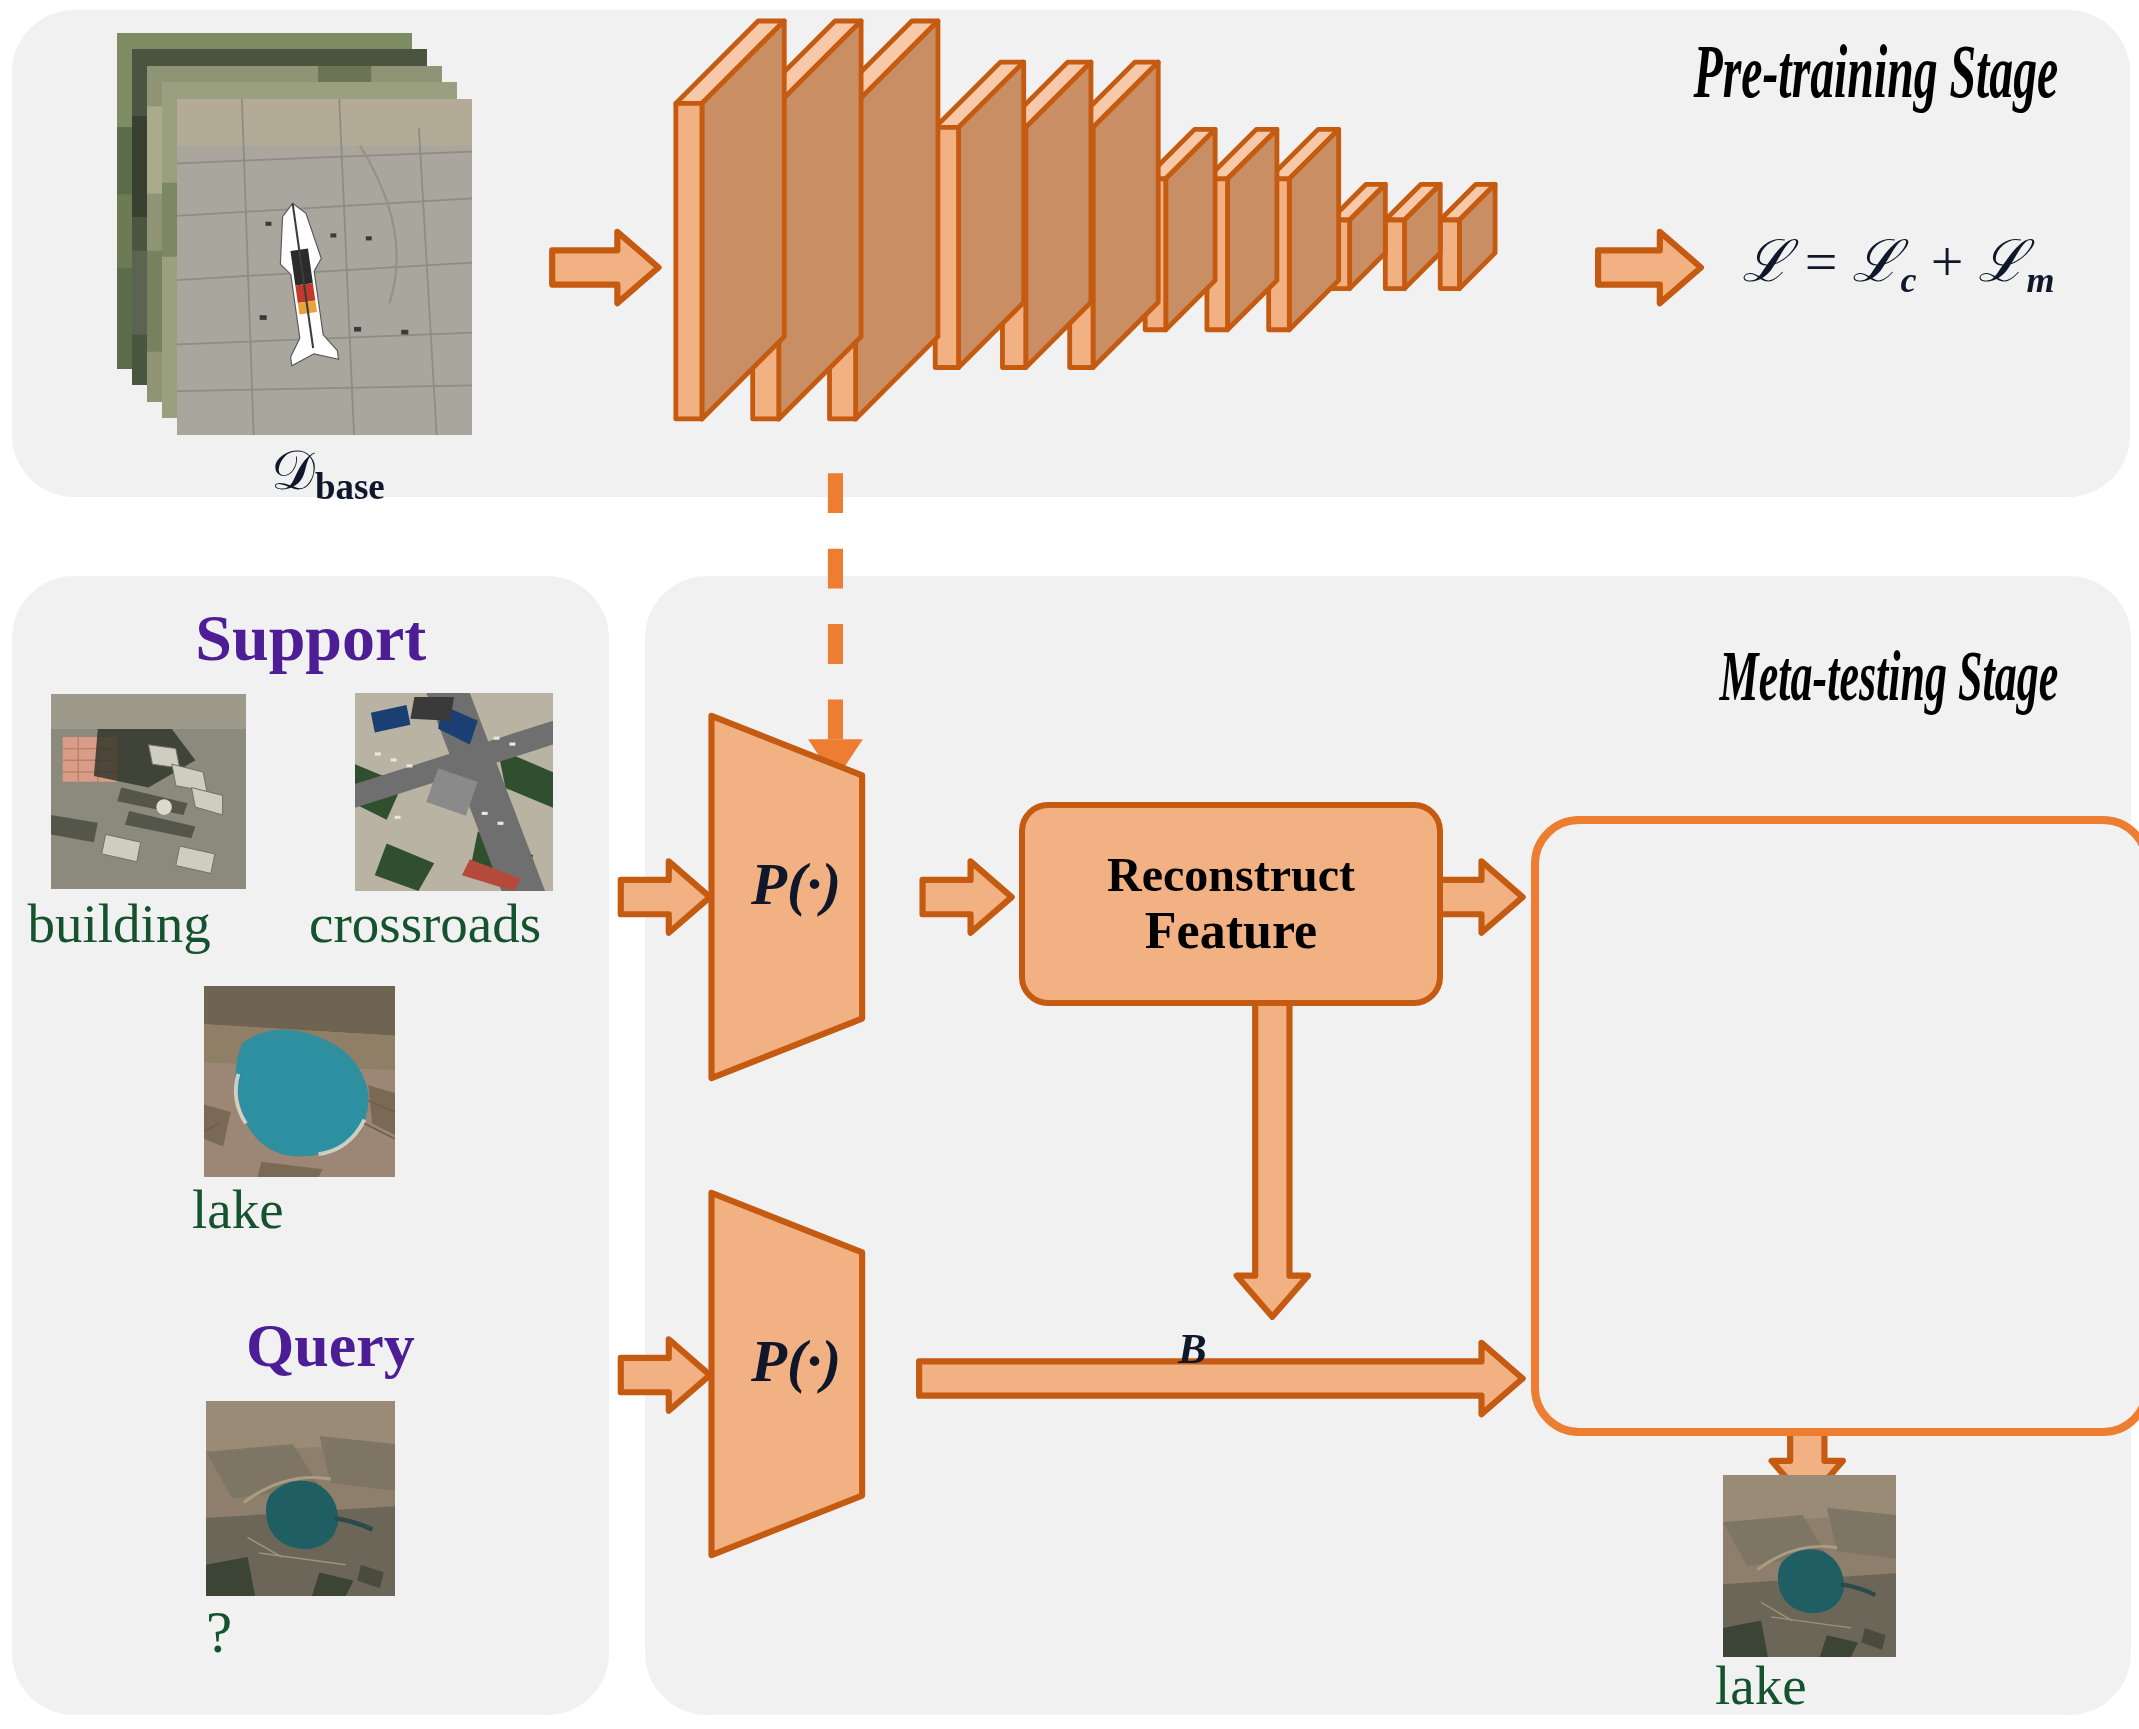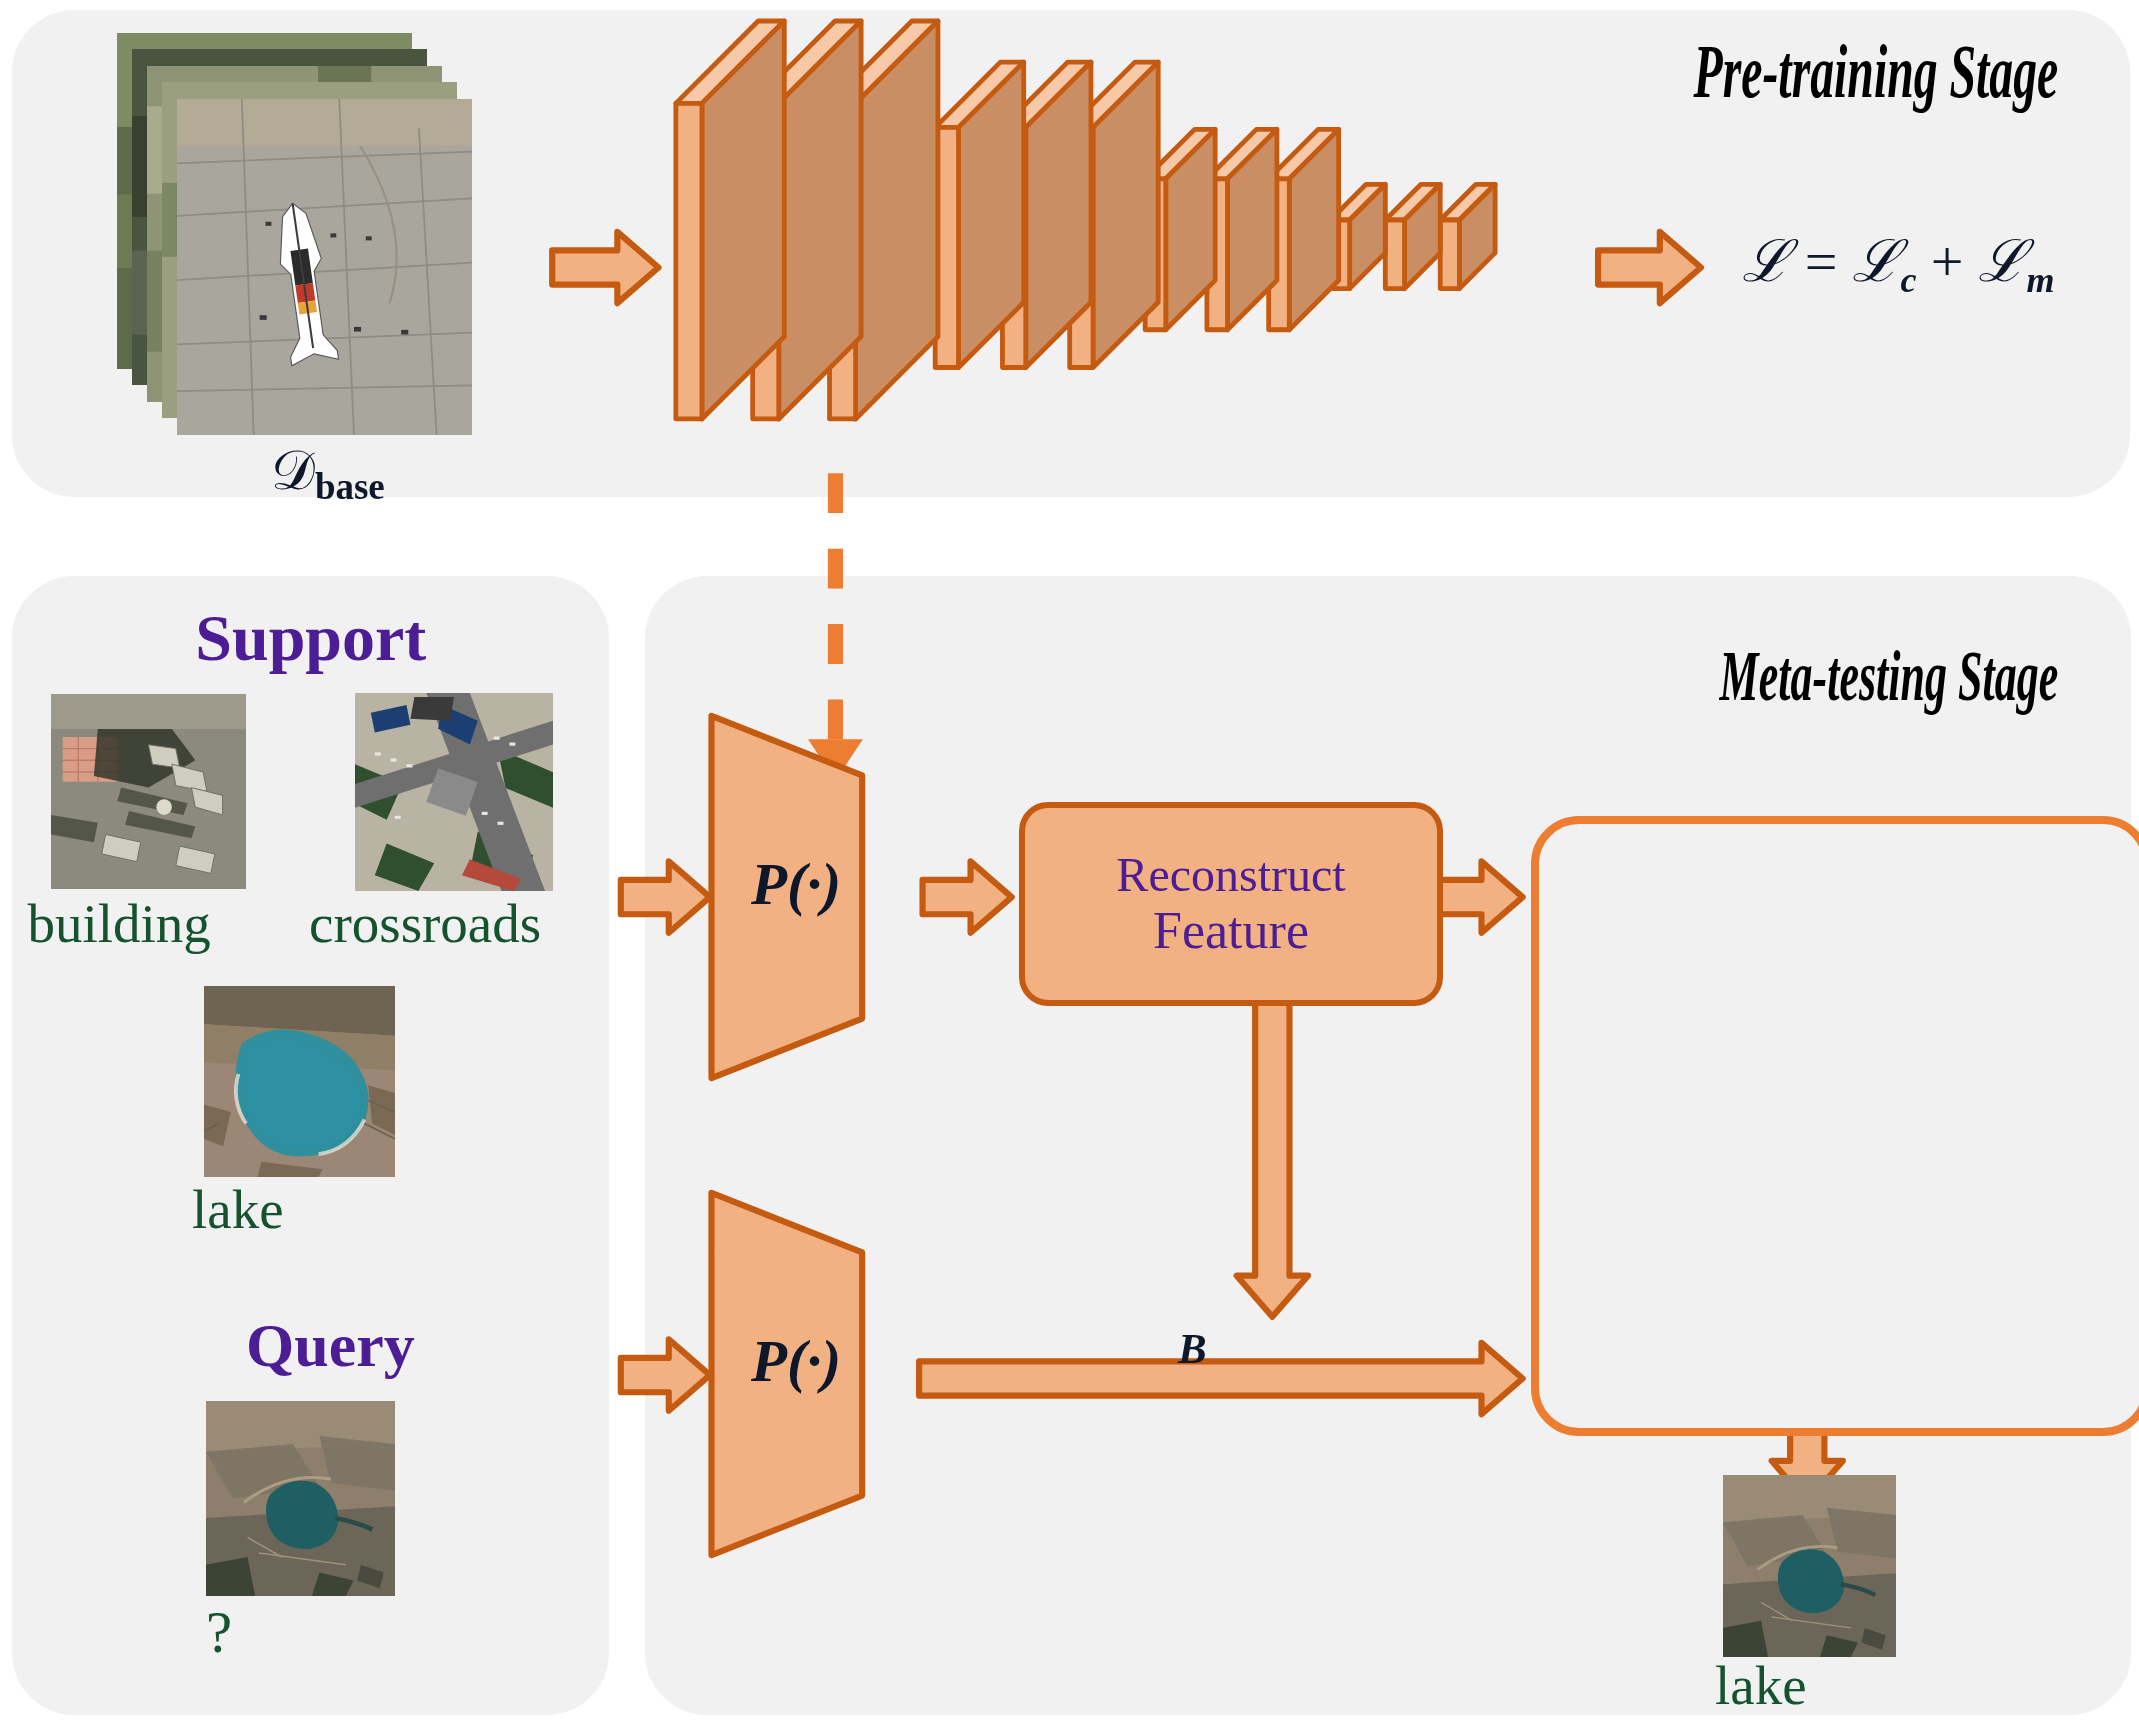--- a/index.html
+++ b/index.html
@@ -25,21 +25,21 @@
   .cnn{position:absolute;left:658px;top:13.7px;width:892px;height:460px;}
 
   
   .ovl{position:absolute;left:0;top:0;width:2140px;height:1729px;
        pointer-events:none;}
 
   .trap{position:absolute;}
   .rfbox{position:absolute;background:#F2B183;border:6.2px solid #C55A11;
          border-radius:29px;display:flex;flex-direction:column;
          align-items:center;justify-content:center;}
-  .rfbox span{font-weight:normal;color:#4c1d95;line-height:1.12;}
+  .rfbox span{font-weight:bold;color:#000000;line-height:1.12;}
 
   .clsbox{position:absolute;border:8.2px solid #ED7D31;border-radius:48px;
           background:#f1f1f1;}
 </style>
 </head>
 <body>
 
 <div class="panel" style="left:12.3px;top:9.6px;width:2118px;height:487px;"></div>
 
 <div class="panel" style="left:12.3px;top:576px;width:597px;height:1139px;"></div>

